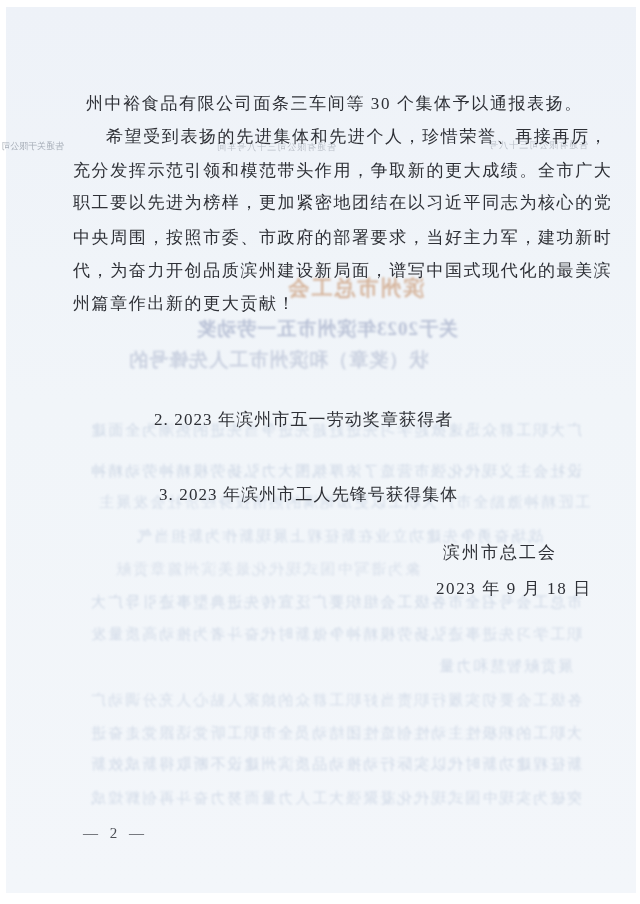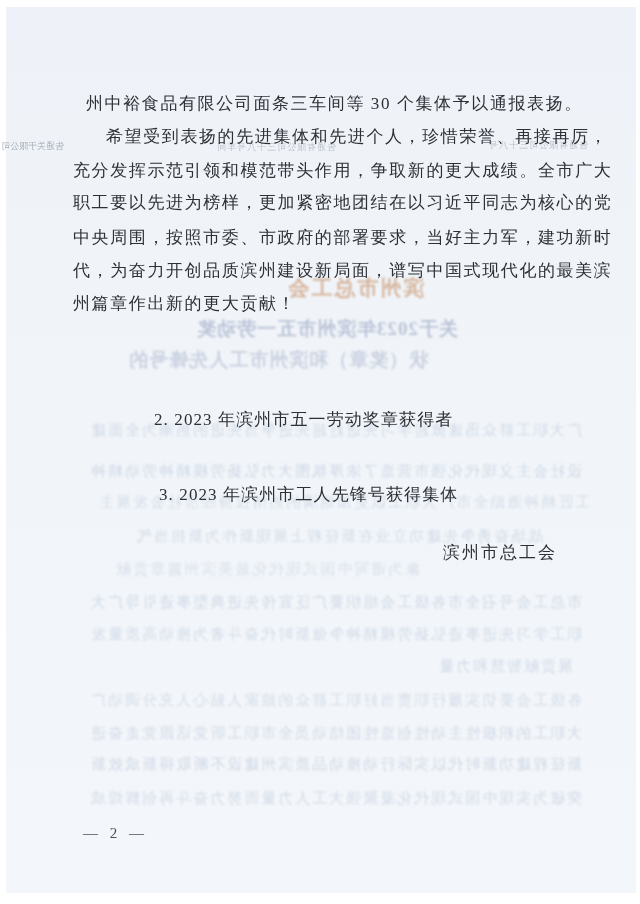--- a/index.html
+++ b/index.html
@@ -60,16 +60,17 @@
   <div class="doc-line" style="left:67px;top:154px;">充分发挥示范引领和模范带头作用，争取新的更大成绩。全市广大</div>
   <div class="doc-line" style="left:67px;top:186px;">职工要以先进为榜样，更加紧密地团结在以习近平同志为核心的党</div>
   <div class="doc-line" style="left:67px;top:221px;">中央周围，按照市委、市政府的部署要求，当好主力军，建功新时</div>
   <div class="doc-line" style="left:67px;top:287px;">州篇章作出新的更大贡献！</div>
   <div class="doc-line" style="left:67px;top:254px;">代，为奋力开创品质滨州建设新局面，谱写中国式现代化的最美滨</div>
 
   <div class="doc-line attach" style="left:148px;top:403px;">2. 2023 年滨州市五一劳动奖章获得者</div>
   <div class="doc-line attach" style="left:153px;top:437px;margin-top:41px;">3. 2023 年滨州市工人先锋号获得集体</div>
 
   <div class="doc-line sig" style="left:437px;top:537px;">滨州市总工会</div>
+  <div class="doc-line" style="left:430px;top:572px;">2023 年 9 月 18 日</div>
 
   <div class="page-number">— 2 —</div>
 
 </div>
 
 </body></html>

